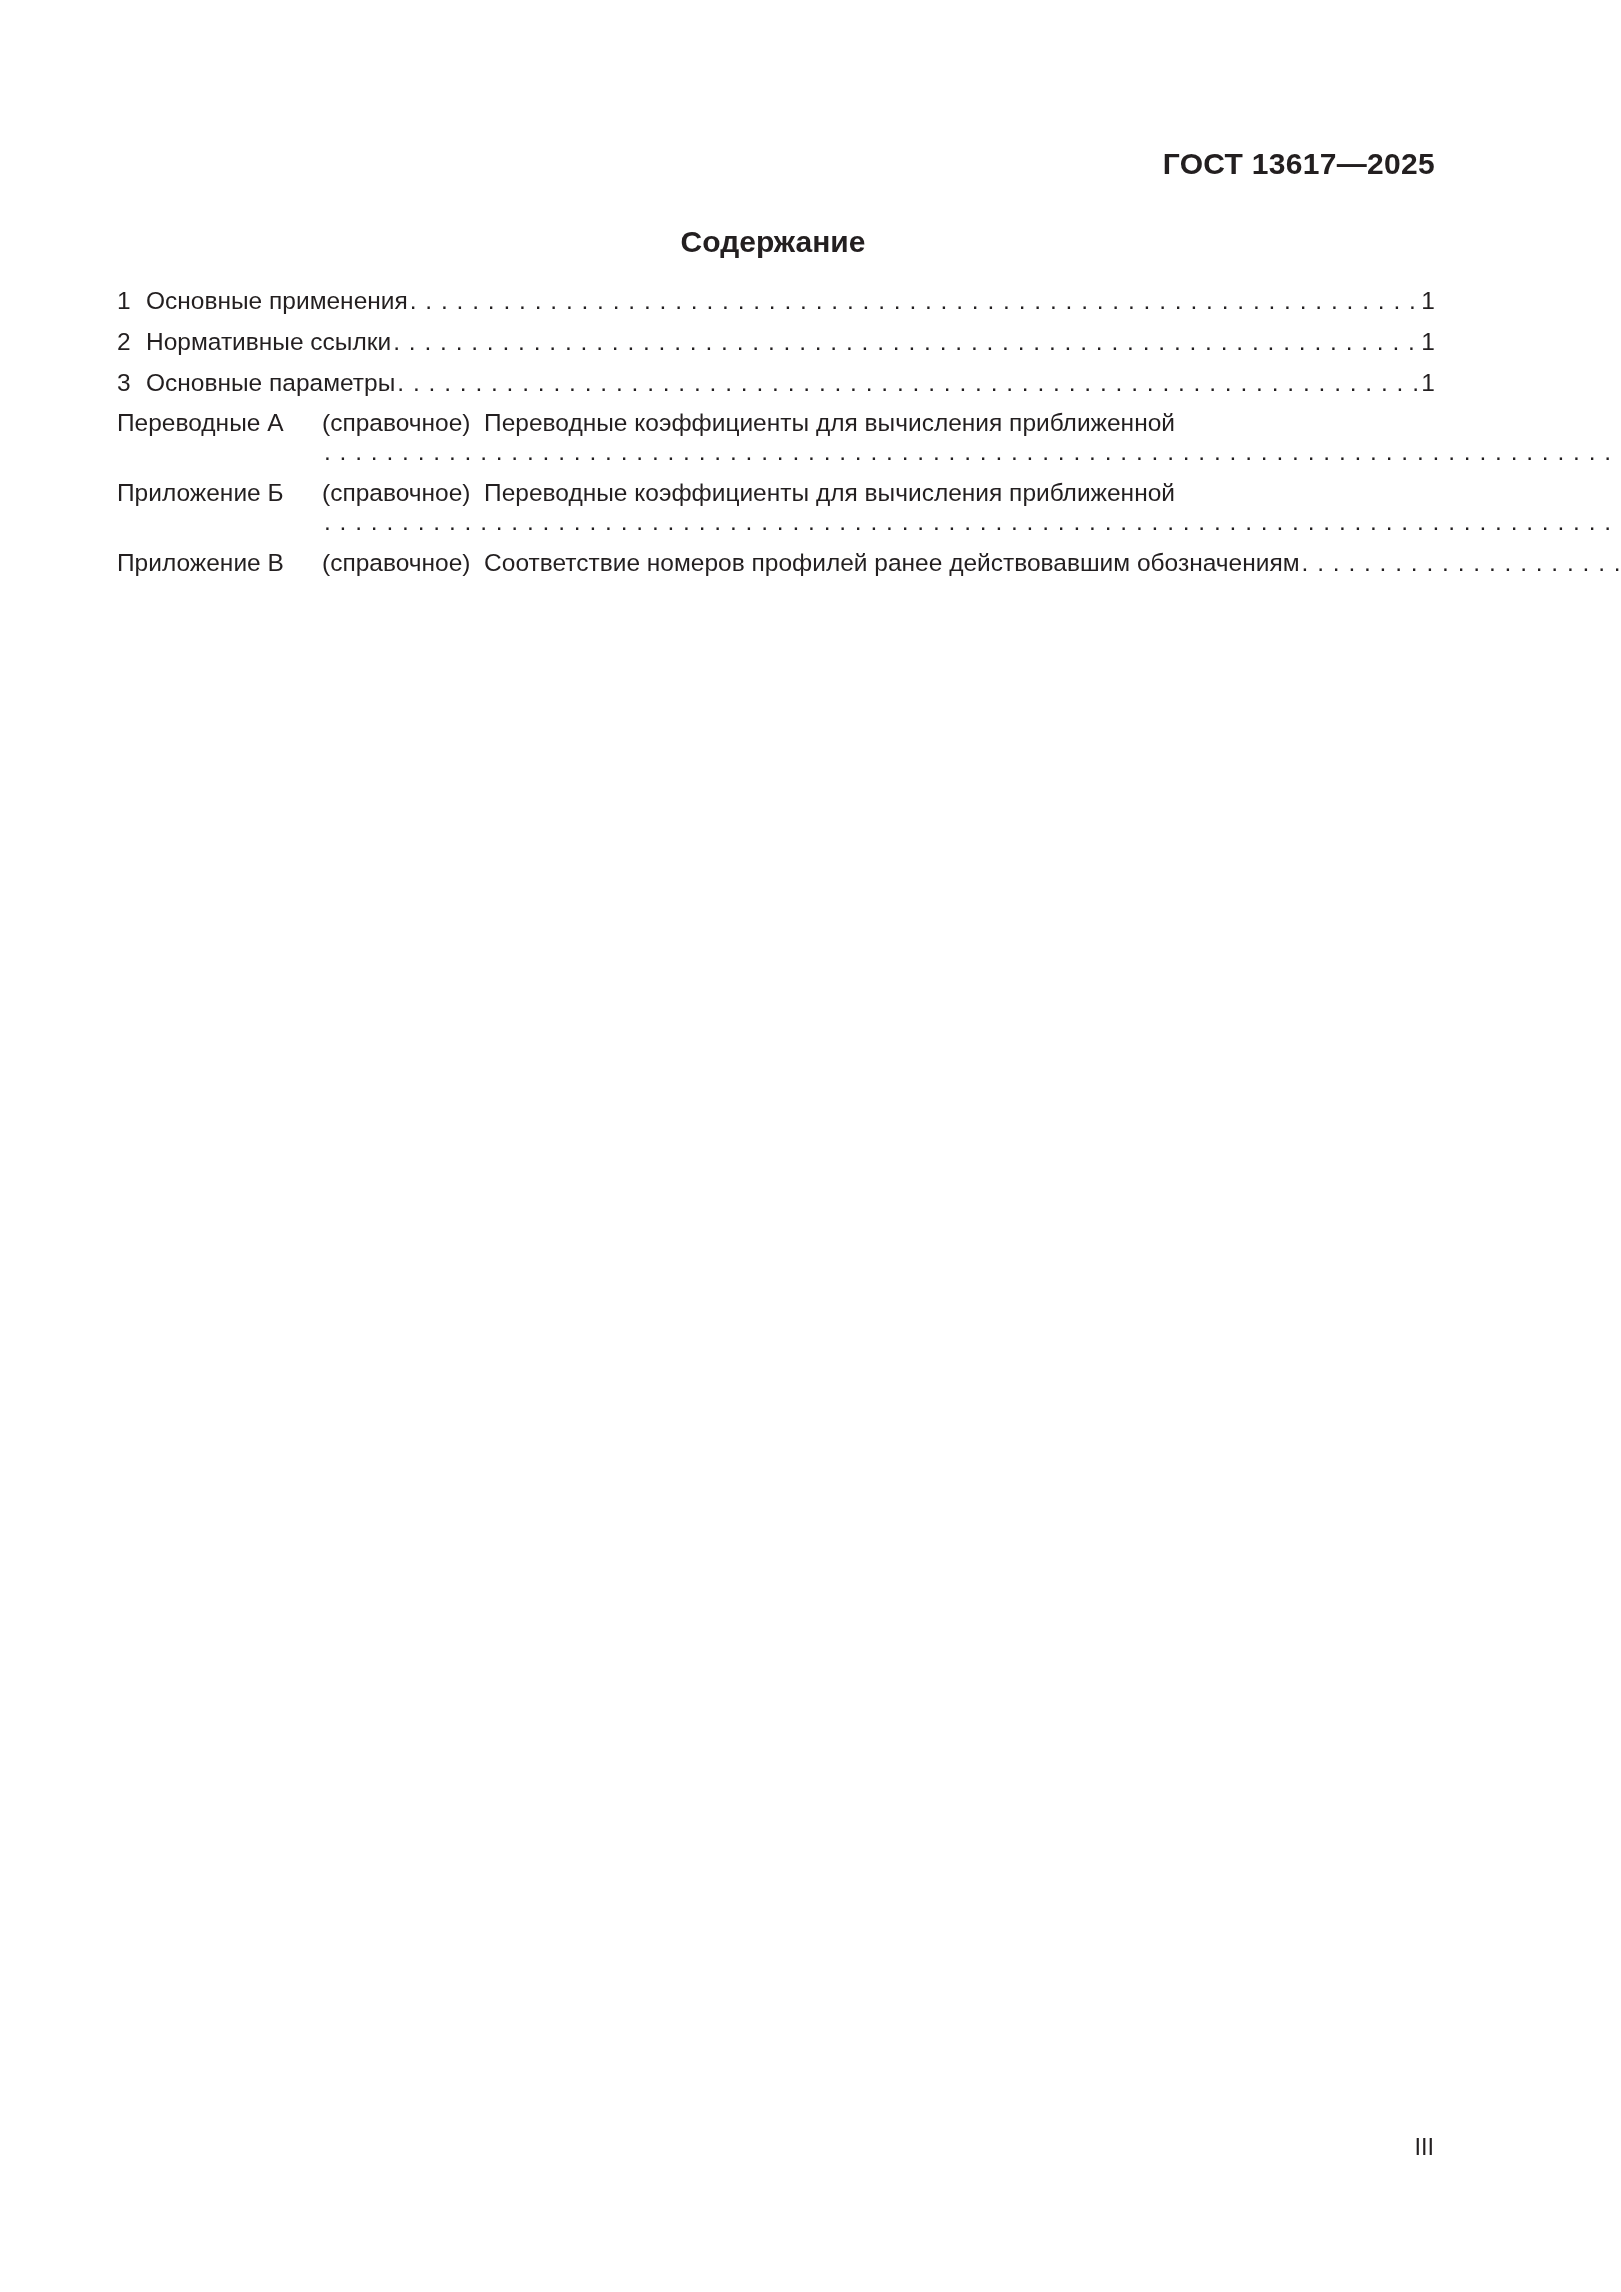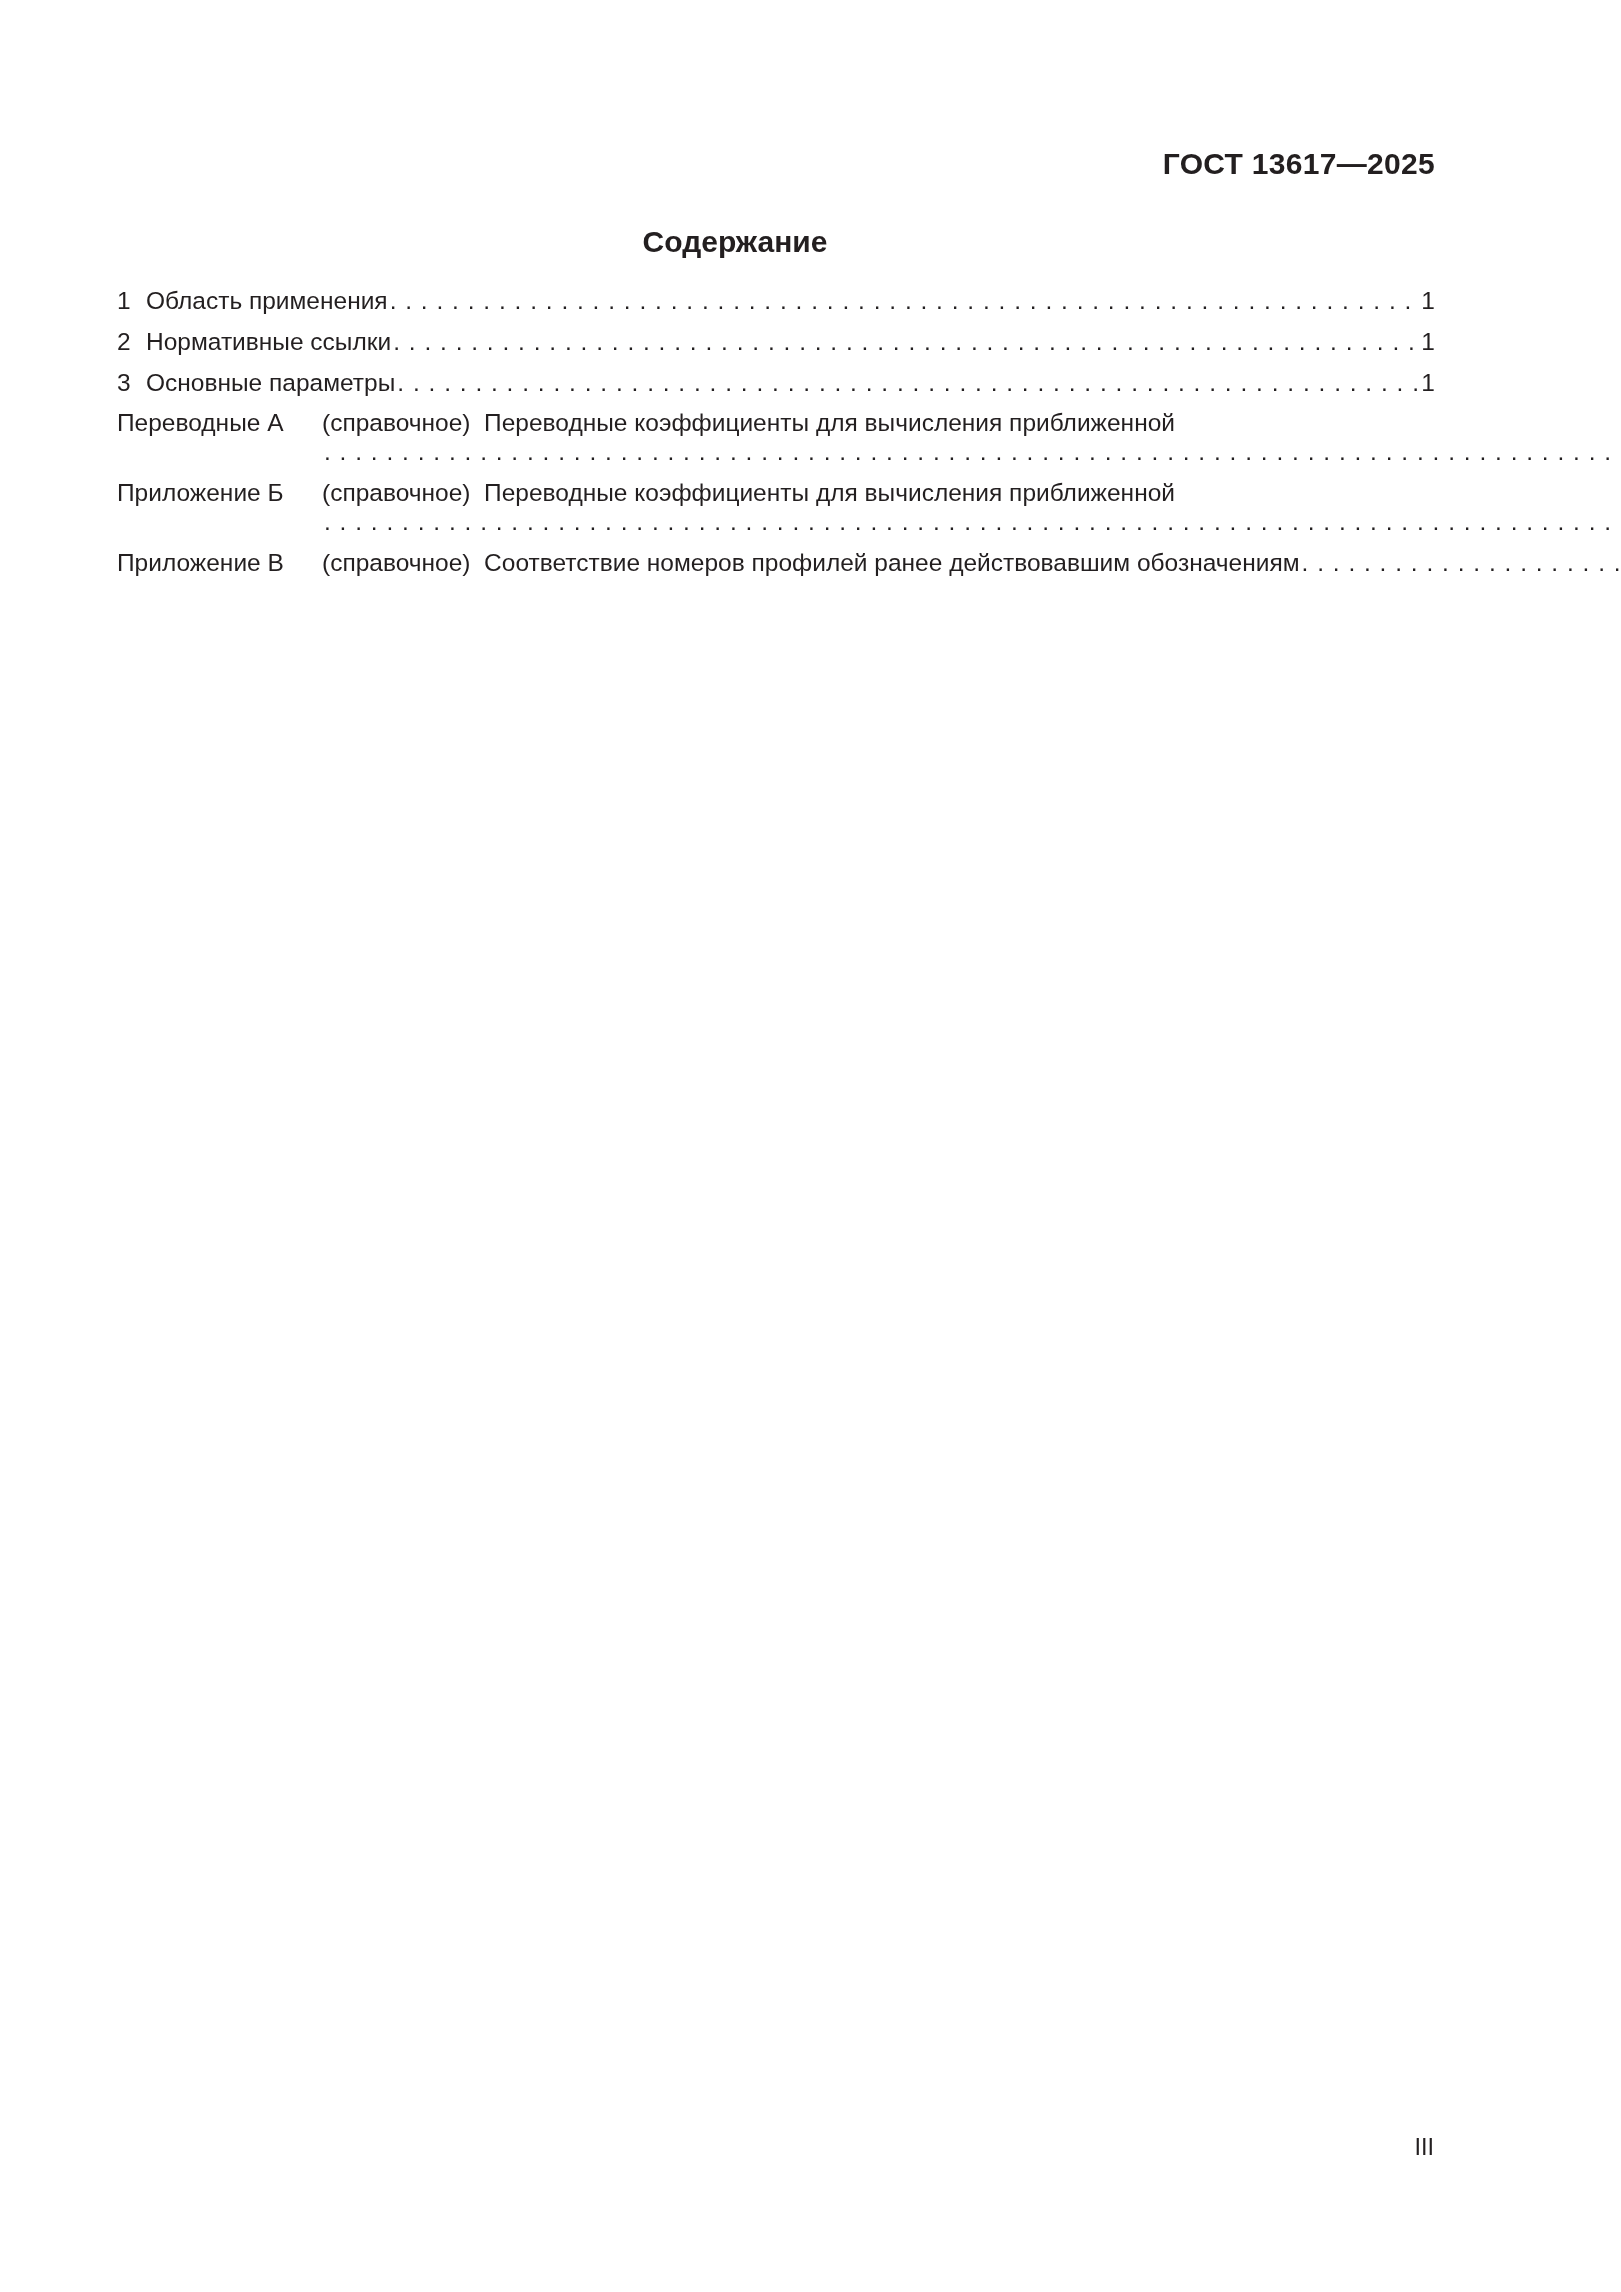--- a/index.html
+++ b/index.html
@@ -6,21 +6,21 @@
     body {
       width: 1621px; height: 2293px; position: relative; overflow: hidden;
       font-family: "Liberation Sans", sans-serif; color: #231f20;
     }
     .header-code {
       position: absolute; right: 186px; top: 147px;
       font-size: 30px; font-weight: bold; letter-spacing: 0.3px;
     }
     .toc-title {
       position: absolute; left: 0; width: 1470px; top: 225px; text-align: center;
-      font-size: 30px; font-weight: bold;
+      font-size: 30px; font-weight: bold; padding-left: 38px;
     }
     .toc {
       position: absolute; left: 117px; top: 286px; width: 1318px;
       font-size: 24.5px; line-height: 29px;
     }
     .toc-row { display: flex; align-items: flex-end; margin-bottom: 11.8px; }
     .toc-row .lbl { white-space: nowrap; }
     .toc-row .num { display: inline-block; width: 29px; }
     .dots {
       flex: 1; overflow: hidden; white-space: nowrap; margin: 0 2px;
@@ -43,21 +43,21 @@
   </style>
 </head>
 <body>
 
 <div class="header-code">ГОСТ 13617—2025</div>
 
 <div class="toc-title">Содержание</div>
 
 <div class="toc">
   <div class="toc-row">
-    <span class="lbl"><span class="num">1</span><span>Область применения</span></span>
+    <span class="lbl"><span class="num">1</span><span>Основные применения</span></span>
     <span class="dots"></span>
     <span class="page">1</span>
   </div>
   <div class="toc-row">
     <span class="lbl"><span class="num">2</span><span>Нормативные ссылки</span></span>
     <span class="dots"></span>
     <span class="page">1</span>
   </div>
   <div class="toc-row">
     <span class="lbl"><span class="num">3</span><span>Основные параметры</span></span>

